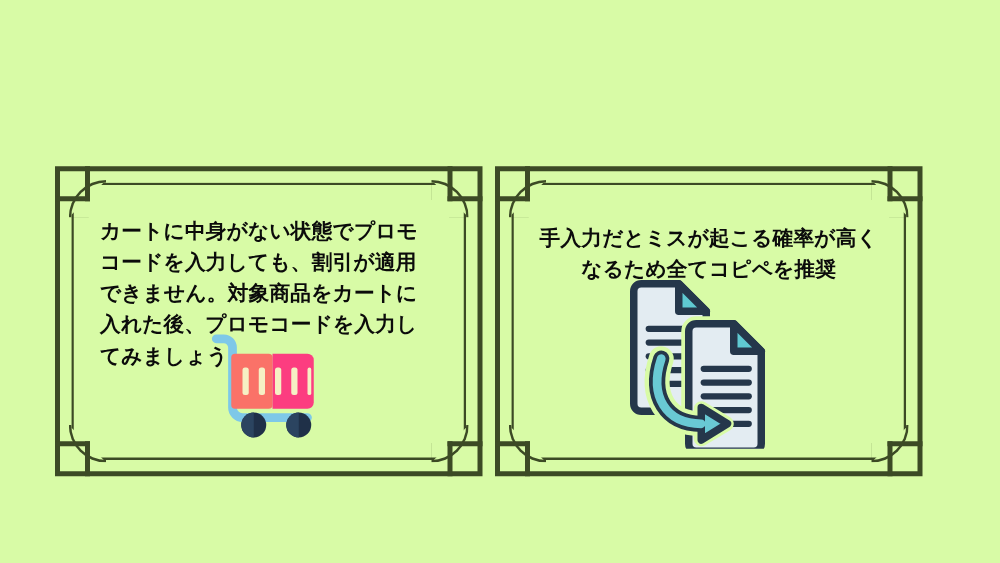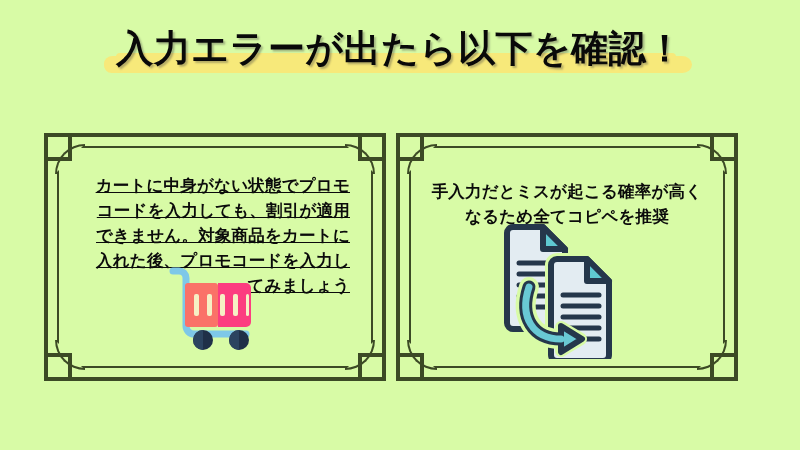--- a/index.html
+++ b/index.html
@@ -135,44 +135,40 @@
     right: 0;
     top: 22px;
     font-size: 16.5px;
     font-weight: bold;
     line-height: 1.52;
     color: #0b0b0b;
     text-align: center;
     letter-spacing: 0.2px;
     white-space: pre-line;
   }
-  #card-left .card-text  { top: 22px; text-align: right; padding: 0 18px; text-decoration: underline; }
+  #card-left .card-text  { top: 22px; text-align: left; padding: 0 18px; }
   #card-right .card-text { top: 28px; text-align: center; padding: 0 10px; }
 
   .card-icon {
     position: absolute;
     left: 0;
     right: 0;
     bottom: 2px;
     display: flex;
     justify-content: center;
     align-items: flex-end;
   }
   #card-left .card-icon  { bottom: 12px; }
   #card-right .card-icon { bottom: 4px; }
 </style>
 </head>
 <body>
 
 <div id="slide">
 
-  <div class="title-wrap">
-    <div class="title-highlight"></div>
-    <span class="title-text">入力エラーが出たら以下を確認！</span>
-  </div>
 
   <div class="card" id="card-left">
     <div class="card-inner-frame"></div>
     <div class="corner-arc tl"></div>
     <div class="corner-arc tr"></div>
     <div class="corner-arc bl"></div>
     <div class="corner-arc br"></div>
     <div class="corner-elbow tl"></div>
     <div class="corner-elbow tr"></div>
     <div class="corner-elbow bl"></div>

